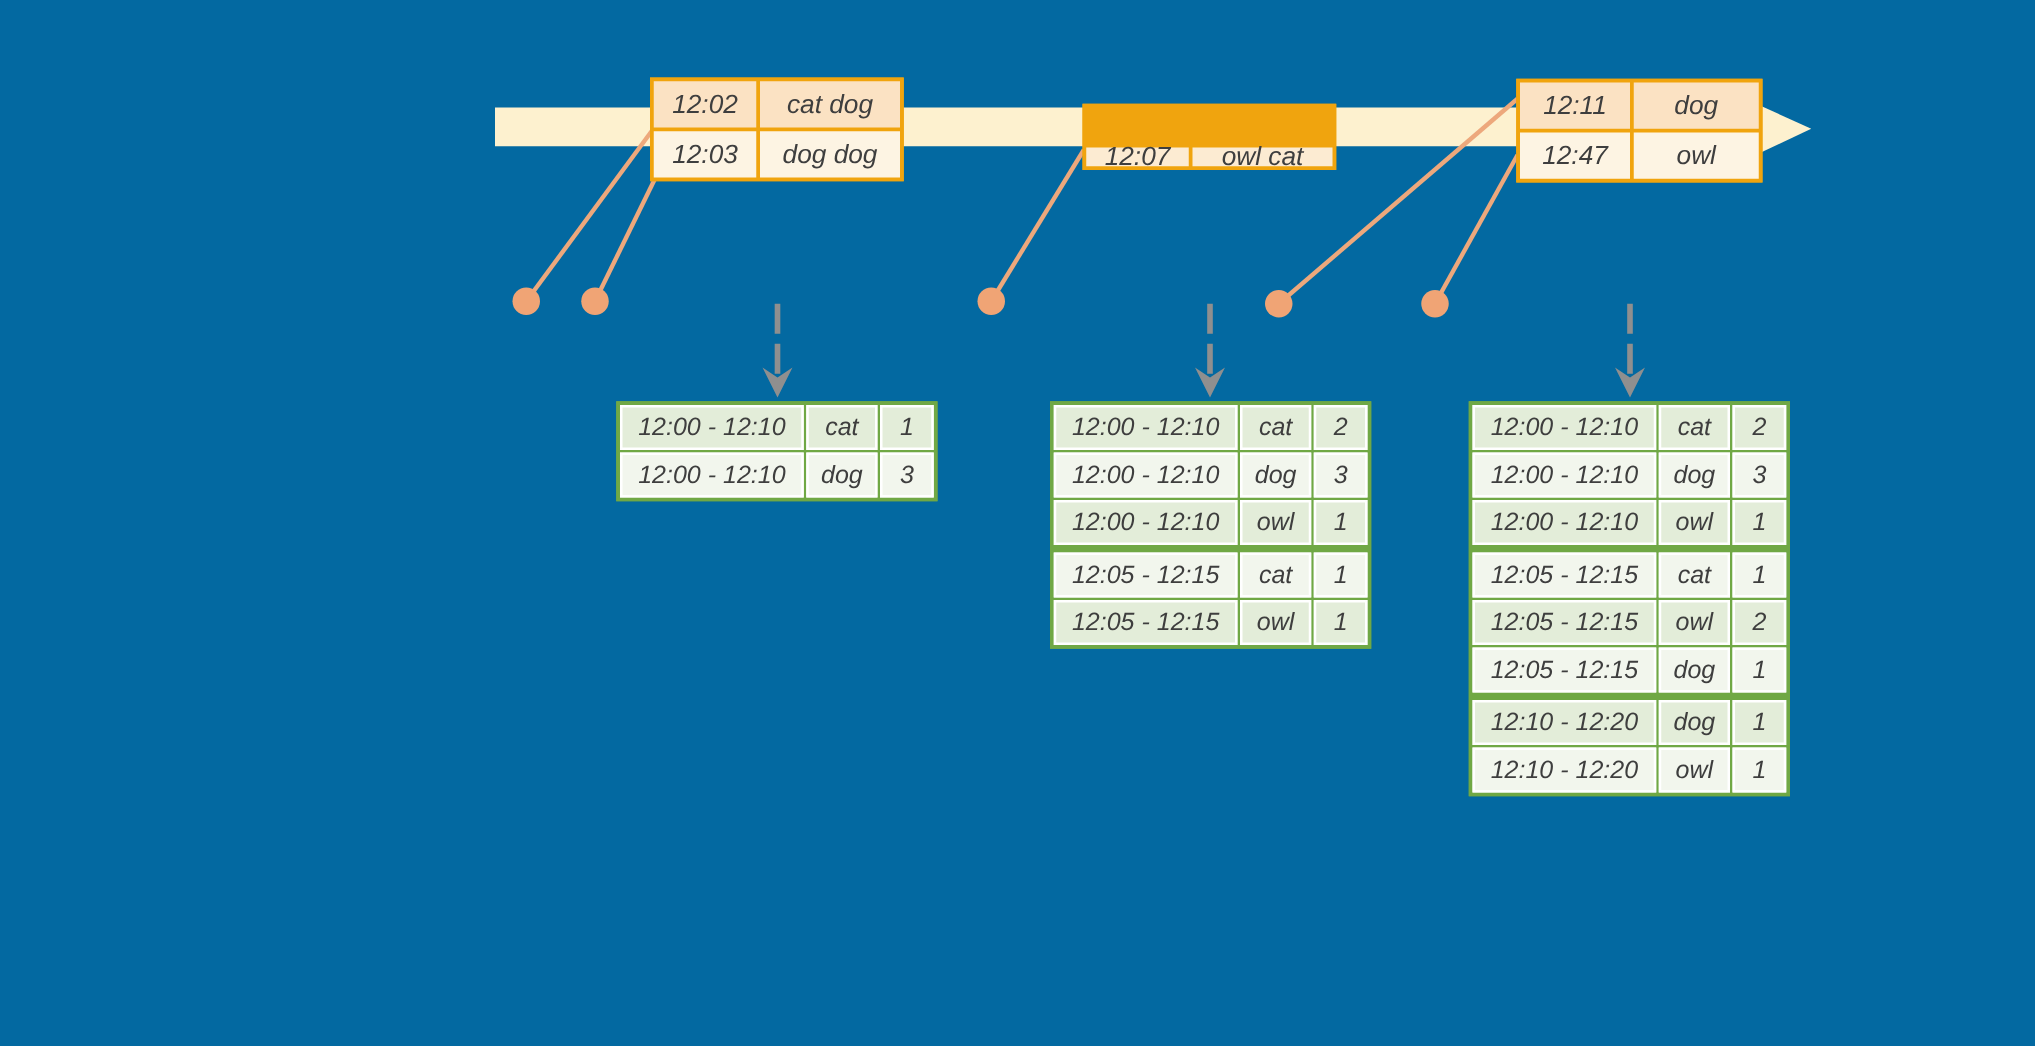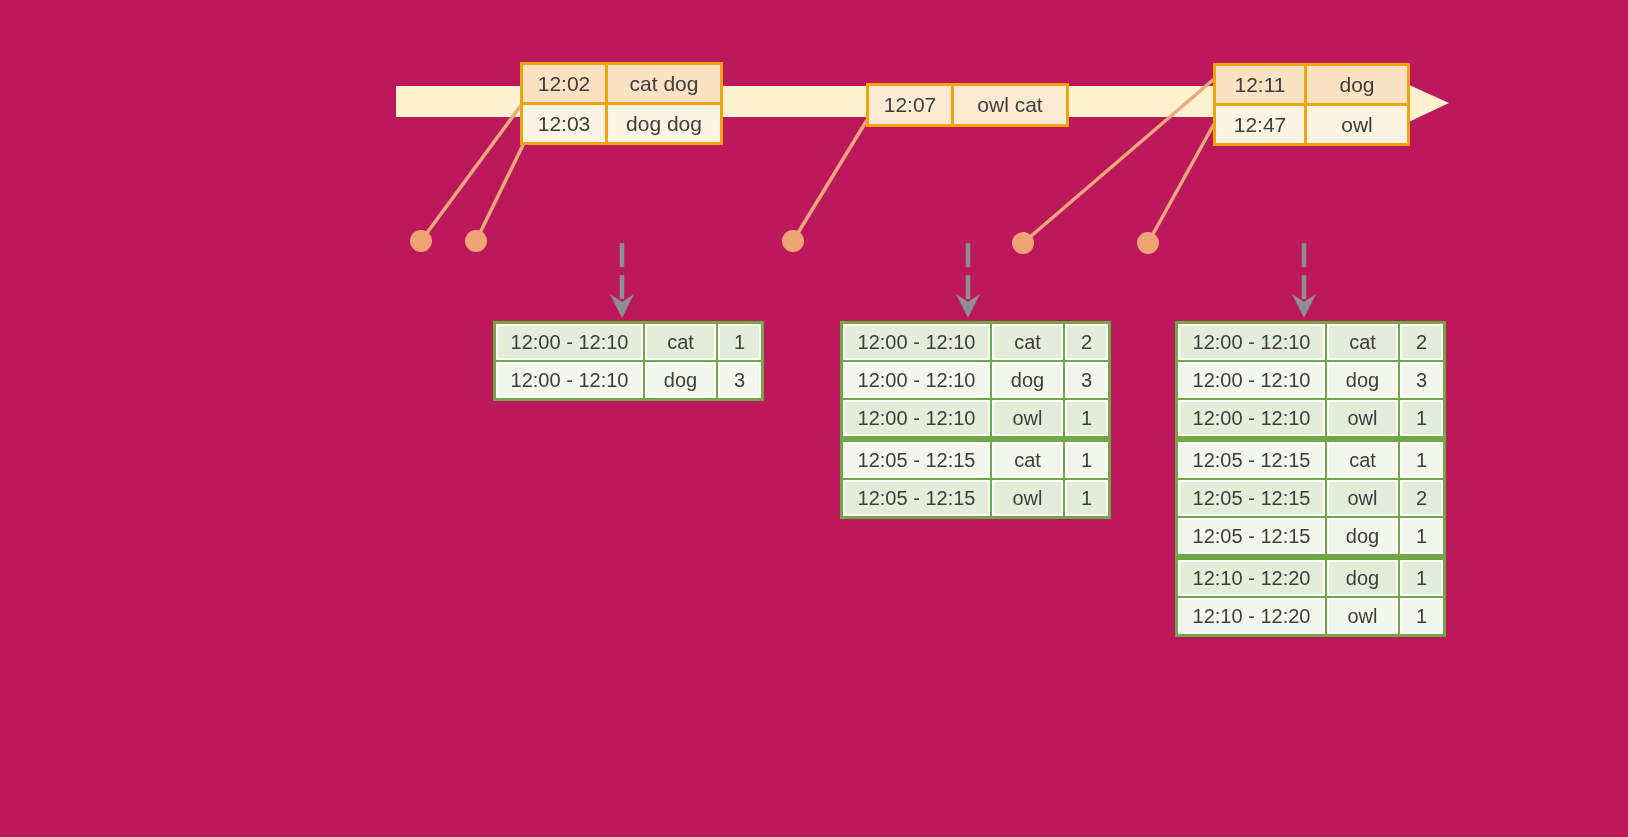--- a/index.html
+++ b/index.html
@@ -1,32 +1,33 @@
 <!DOCTYPE html>
 <html><head>
 <meta charset="utf-8">
 <style>
   html,body{margin:0;padding:0;background:#000;}
   .canvas{
-    position:relative;width:1628px;height:837px;background:#be185d;overflow:hidden;
+    position:relative;width:1628px;height:837px;background:#0369a1;overflow:hidden;
     font-family:"Liberation Sans", sans-serif;
+    font-style:italic;
   }
   svg.layer{position:absolute;left:0;top:0;}
 
   
   .etable{
     position:absolute;display:flex;flex-direction:column;gap:3px;
     background:#f0a40e;border:3px solid #f0a40e;box-sizing:border-box;
   }
   .erow{display:flex;gap:3px;}
   .ecell{
     display:flex;align-items:center;justify-content:center;
     height:37px;font-size:21px;color:#3e3e3e;
   }
-  .et-b .ecell{height:38px;}
+  .et-b .ecell{height:15px;margin-top:32px;}
   .peach{background:#fbe2c3;}
   .cream{background:#fdf4e3;text-align:right;}
   .blush{background:#fcebd2;}
   .et-a{left:520px;top:62px;}
   .et-b{left:866px;top:83px;}
   .et-c{left:1213px;top:63px;}
   .et-a .c1,.et-b .c1{width:82px;}
   .et-a .c2,.et-b .c2{width:112px;}
   .et-c .c1{width:88px;}
   .et-c .c2{width:100px;}
@@ -39,21 +40,21 @@
   .grow{display:flex;gap:2px;}
   .gcell{
     box-sizing:border-box;border:2px solid #ffffff;
     display:flex;align-items:center;justify-content:center;
     height:36px;font-size:20px;color:#3e3e3e;
   }
   .grow.dark .gcell{background:#e3edd9;}
   .grow.light .gcell{background:#f2f6ed;}
   .gsep{height:2px;}
   .gtable .c1{width:147px;}
-  .gtable .c2{width:71px;}
+  .gtable .c2{width:57px;}
   .gtable .c3{width:43px;}
   .gt-1{left:493px;top:321px;}
   .gt-2{left:840px;top:321px;}
   .gt-3{left:1175px;top:321px;}
 </style>
 </head>
 <body>
 
 <div class="canvas">
 

